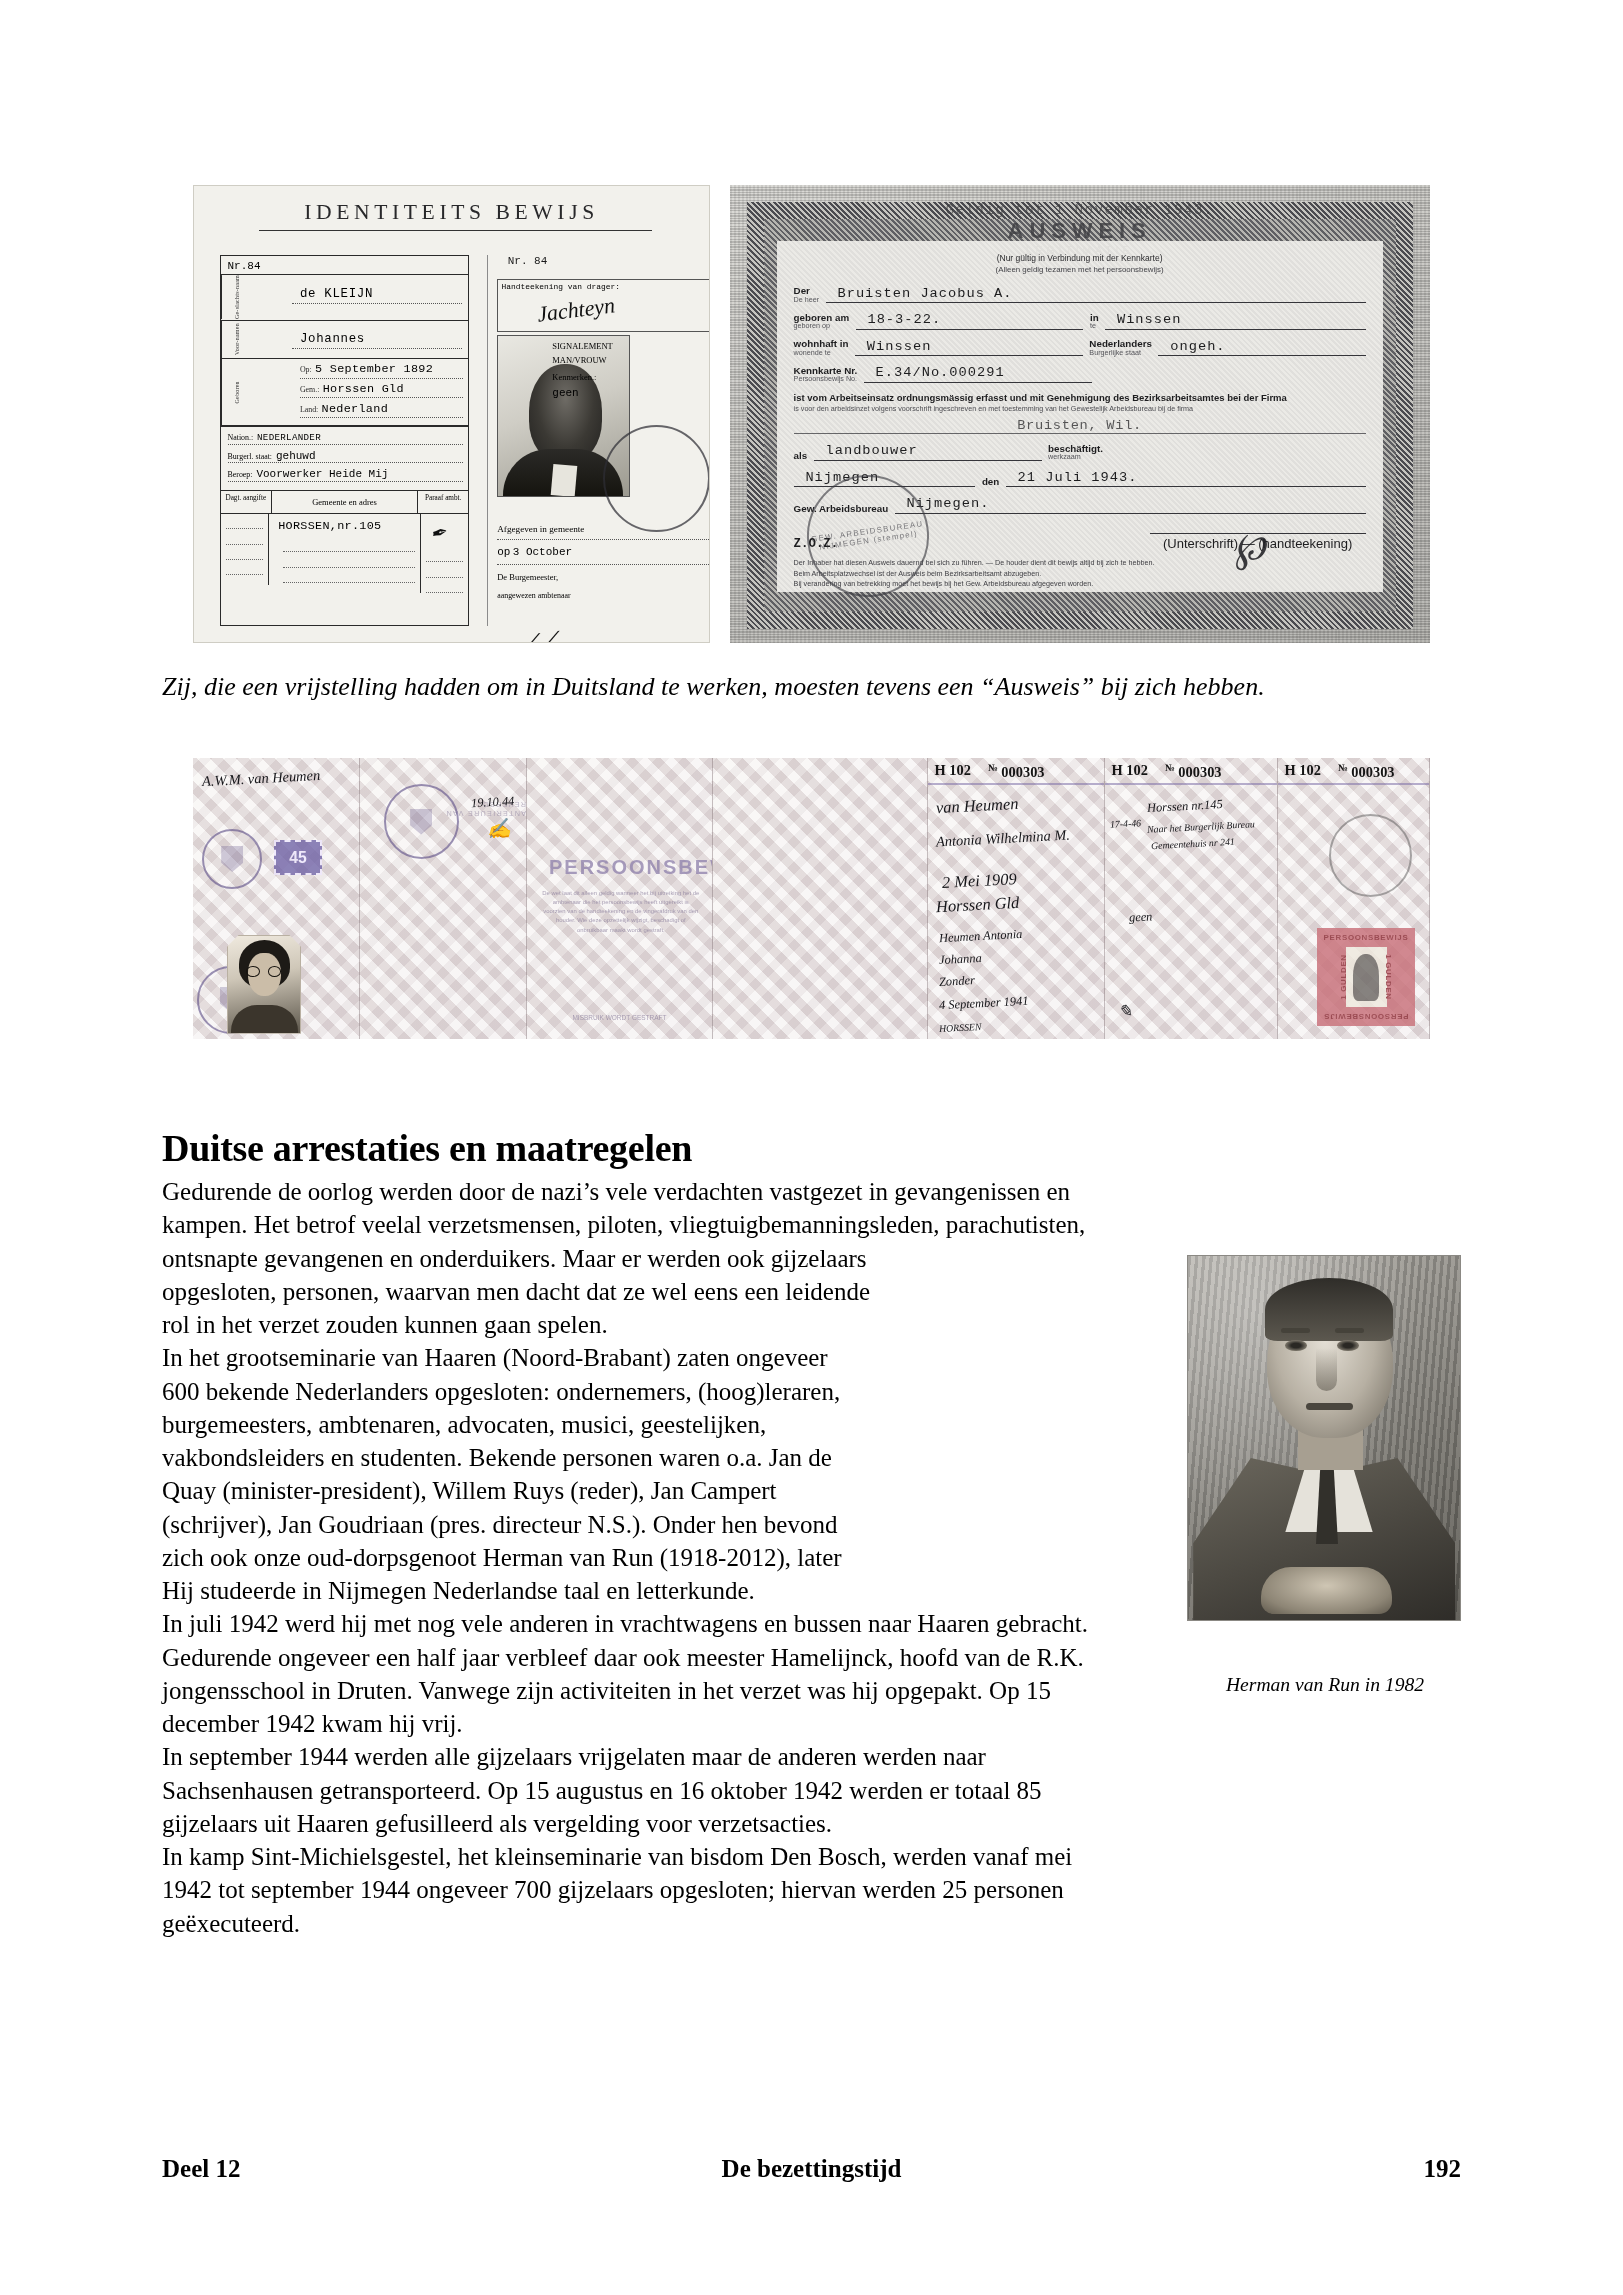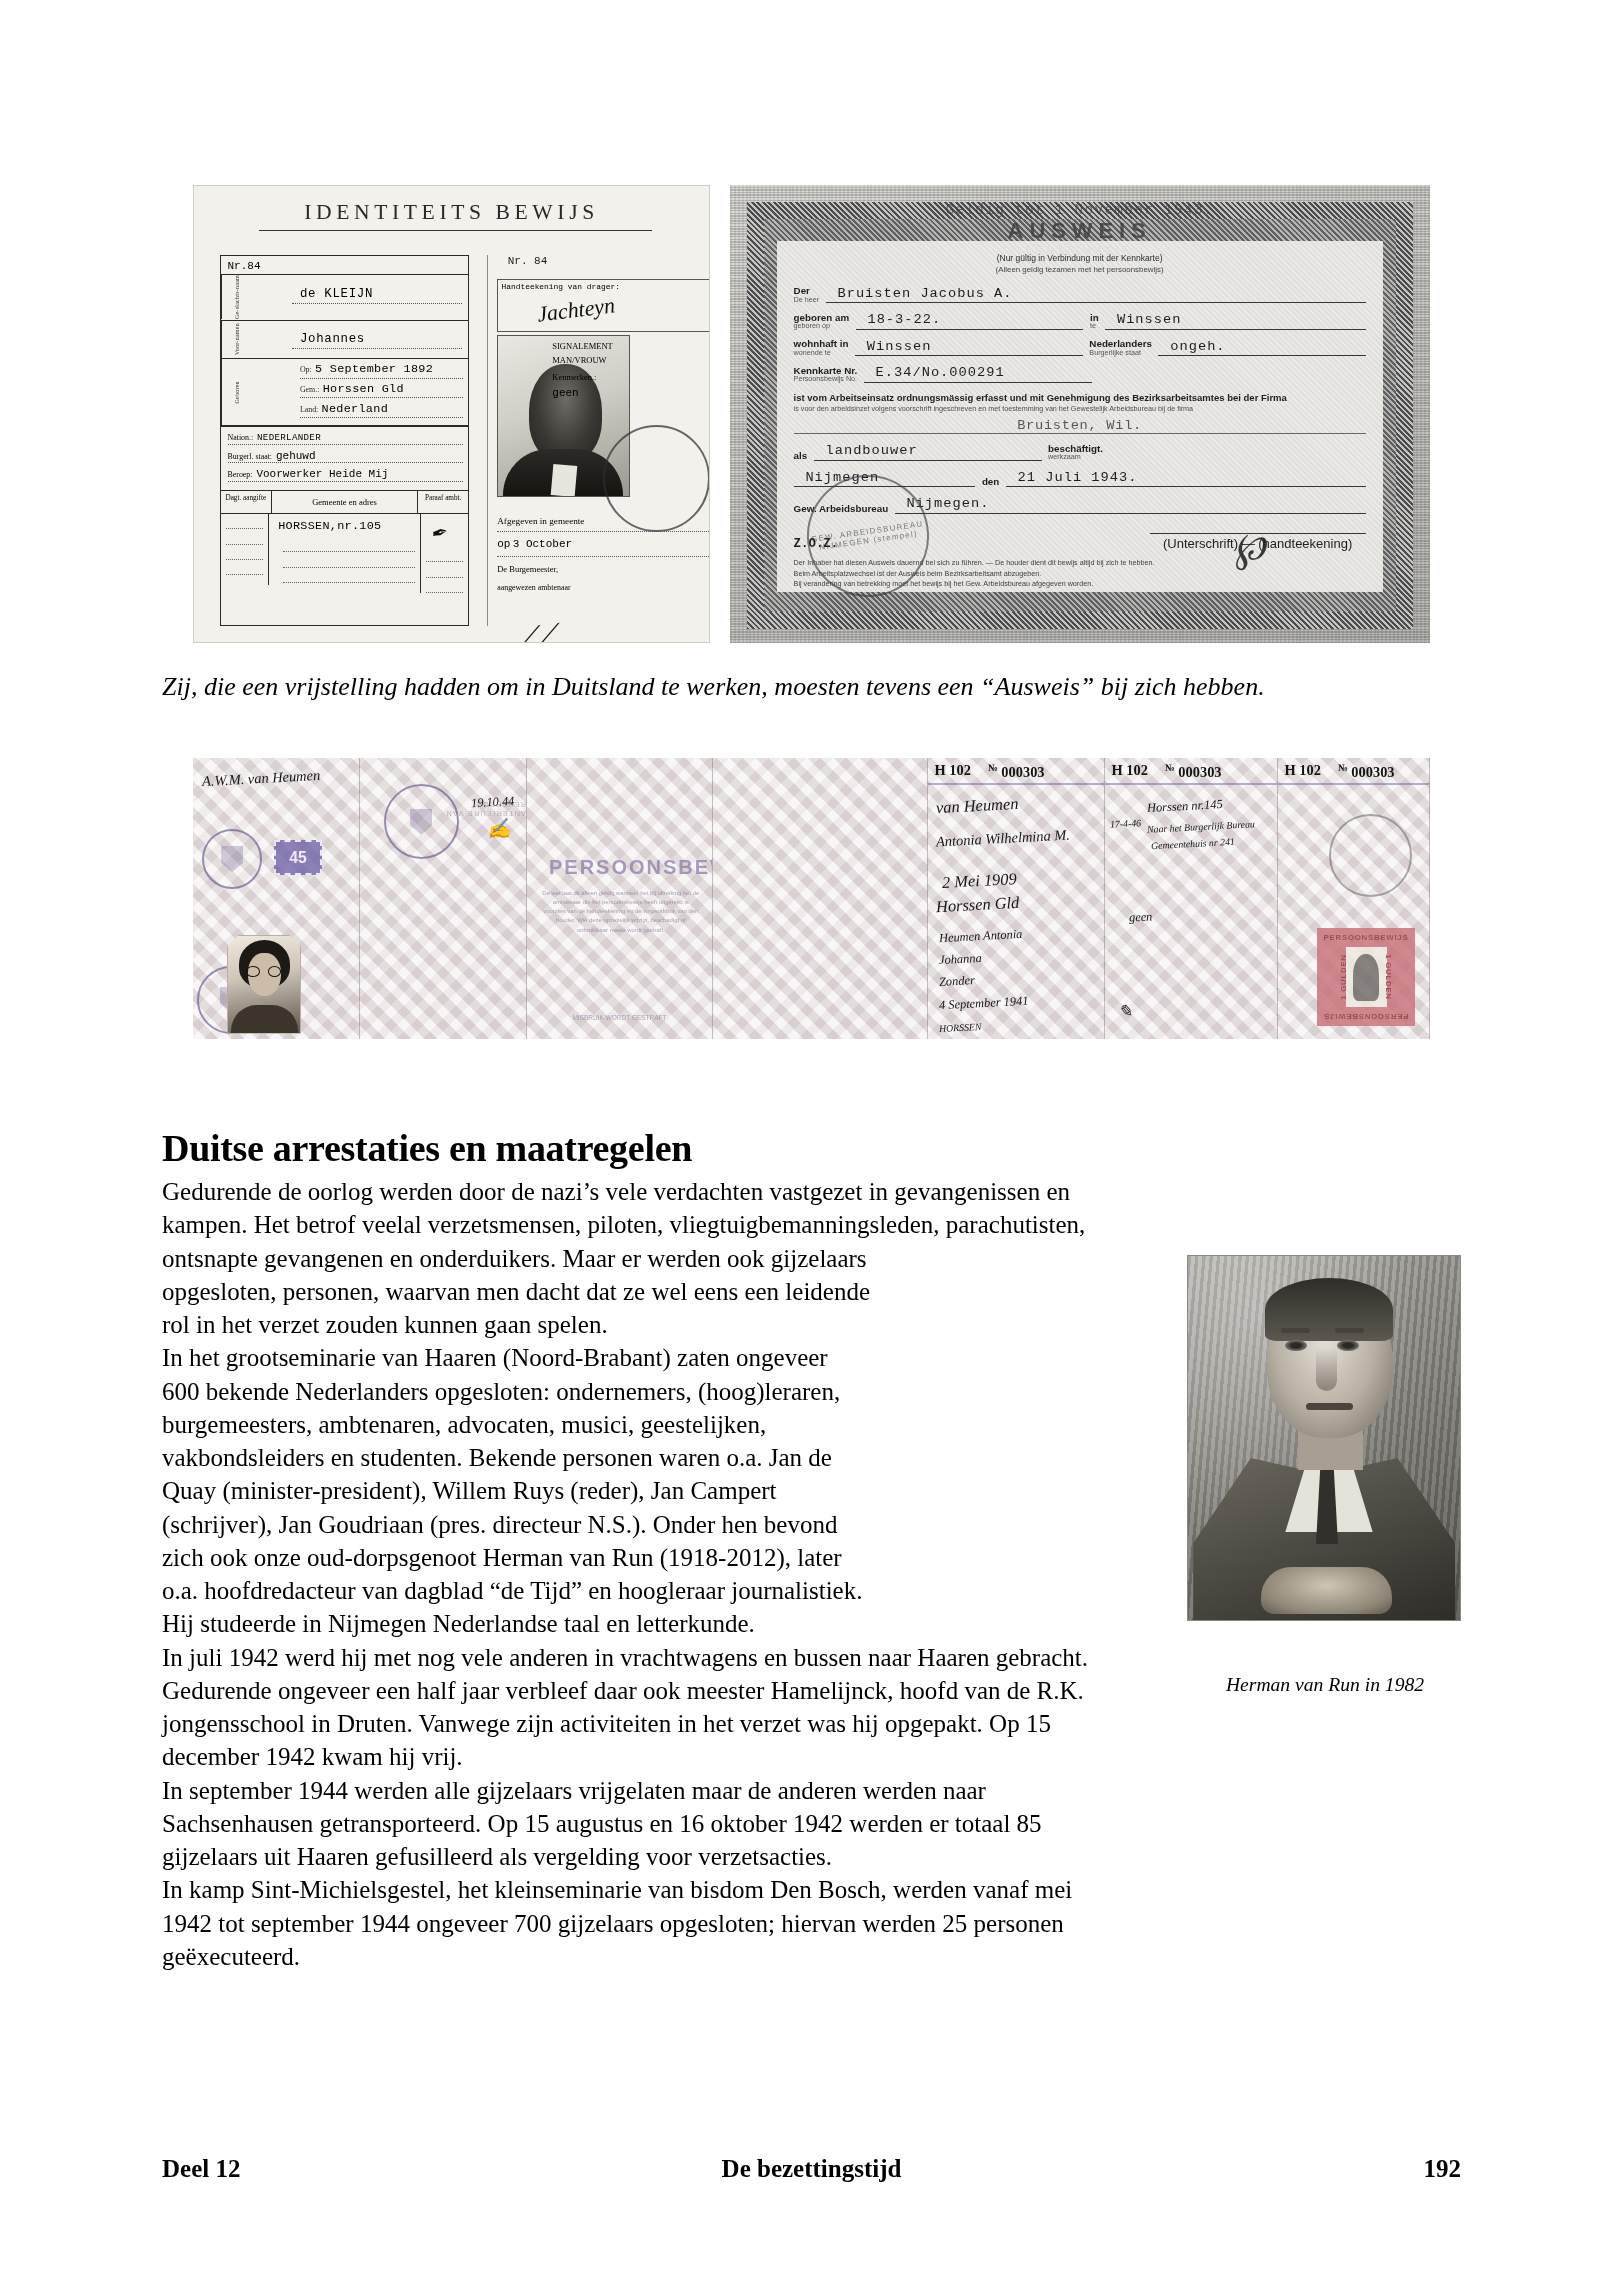--- a/index.html
+++ b/index.html
@@ -558,21 +558,21 @@
 
         <div class="sigblock" style="top:85px">
           <div>SIGNALEMENT</div>
           <div>MAN/VROUW</div>
           <div style="margin-top:3.9px">Kenmerken.:</div>
           <div class="kenmerk">geen</div>
         </div>
 
         <div class="stamp-round" style="left:115px;top:170px;width:103px;height:103px;"></div>
 
-        <div class="afg" style="top:256px">
+        <div class="afg" style="top:264px">
           <div class="line"><span>Afgegeven in gemeente</span></div>
           <div class="line"><span class="mono">op</span>
             <span class="mono">3 October</span></div>
           <div style="font-size:8.5px;margin-top:2.6px">De Burgemeester,</div>
           <div style="font-size:7.9px">aangewezen ambtenaar</div>
           <div class="signame" style="position:relative;left:19.6px;top:0;font-size:27.5px">⟋⟋</div>
         </div>
       </div>
     </div>
 
@@ -788,21 +788,20 @@
       <div class="bt-line">ontsnapte gevangenen en onderduikers. Maar er werden ook gijzelaars</div>
       <div class="bt-line">opgesloten, personen, waarvan men dacht dat ze wel eens een leidende</div>
       <div class="bt-line">rol in het verzet zouden kunnen gaan spelen.</div>
       <div class="bt-line">In het grootseminarie van Haaren (Noord-Brabant) zaten ongeveer</div>
       <div class="bt-line">600 bekende Nederlanders opgesloten: ondernemers, (hoog)leraren,</div>
       <div class="bt-line">burgemeesters, ambtenaren, advocaten, musici, geestelijken,</div>
       <div class="bt-line">vakbondsleiders en studenten. Bekende personen waren o.a. Jan de</div>
       <div class="bt-line">Quay (minister-president), Willem Ruys (reder), Jan Campert</div>
       <div class="bt-line">(schrijver), Jan Goudriaan (pres. directeur N.S.). Onder hen bevond</div>
       <div class="bt-line">zich ook onze oud-dorpsgenoot Herman van Run (1918-2012), later</div>
-      <div class="bt-line">o.a. hoofdredacteur van dagblad “de Tijd” en hoogleraar journalistiek.</div>
       <div class="bt-line">Hij studeerde in Nijmegen Nederlandse taal en letterkunde.</div>
     </div>
 
     <div class="bt-line">In juli 1942 werd hij met nog vele anderen in vrachtwagens en bussen naar Haaren gebracht.</div>
     <div class="bt-line">Gedurende ongeveer een half jaar verbleef daar ook meester Hamelijnck, hoofd van de R.K.</div>
     <div class="bt-line">jongensschool in Druten. Vanwege zijn activiteiten in het verzet was hij opgepakt. Op 15</div>
     <div class="bt-line">december 1942 kwam hij vrij.</div>
     <div class="bt-line">In september 1944 werden alle gijzelaars vrijgelaten maar de anderen werden naar</div>
     <div class="bt-line">Sachsenhausen getransporteerd. Op 15 augustus en 16 oktober 1942 werden er totaal 85</div>
     <div class="bt-line">gijzelaars uit Haaren gefusilleerd als vergelding voor verzetsacties.</div>

